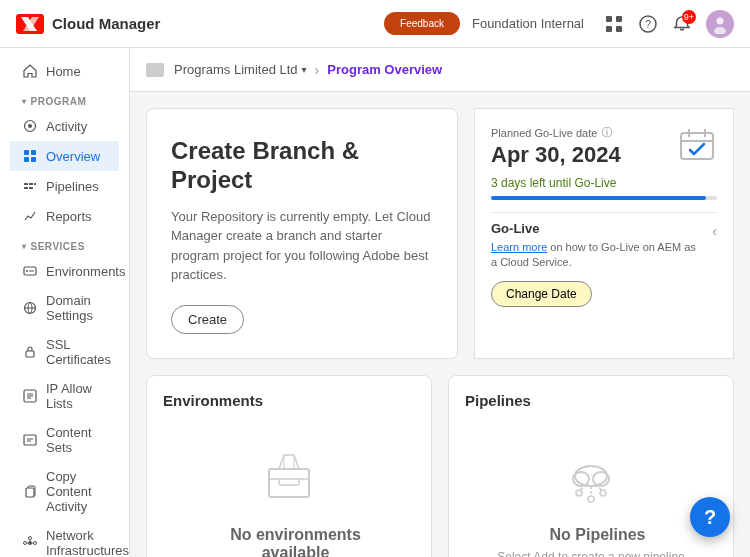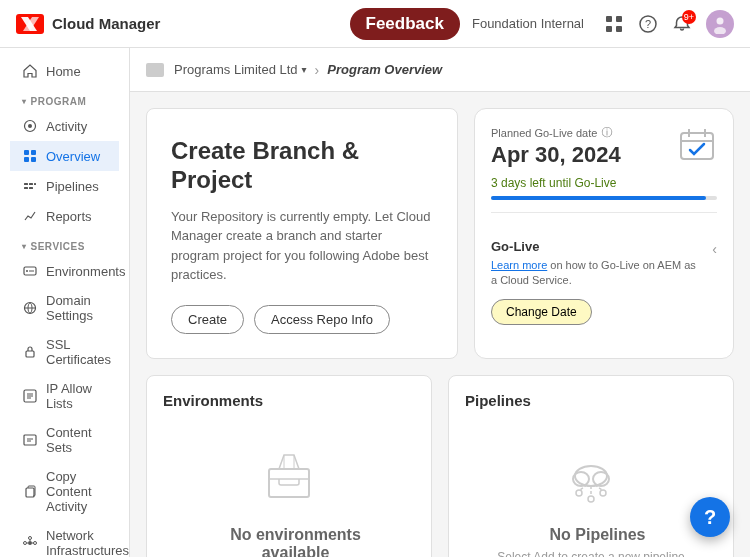--- a/index.html
+++ b/index.html
@@ -5,21 +5,21 @@
     * { box-sizing: border-box; margin: 0; padding: 0; }
     body { font-family: -apple-system, BlinkMacSystemFont, 'Segoe UI', Arial, sans-serif; font-size: 14px; color: #333; background: #f5f5f5; height: 557px; overflow: hidden; display: flex; flex-direction: column; }
 
     
     .header { height: 48px; background: #fff; border-bottom: 1px solid #e0e0e0; display: flex; align-items: center; padding: 8px 16px; gap: 12px; flex-shrink: 0; z-index: 100; }
     .header-logo { display: flex; align-items: center; gap: 8px; }
     .adobe-icon { width: 28px; height: 20px; background: #fa0f00; border-radius: 3px; display: flex; align-items: center; justify-content: center; }
     .adobe-icon svg { width: 18px; height: 14px; }
     .header-title { font-weight: 600; font-size: 15px; color: #333; }
     .header-spacer { flex: 1; }
-    .feedback-btn { background: #7f1d1d; color: #fff; border: none; border-radius: 16px; padding: 6px 16px; font-size: 17px; font-weight: 700; cursor: pointer; }
+    .feedback-btn { background: #c2410c; color: #fff; border: none; border-radius: 16px; padding: 6px 16px; font-size: 10px; font-weight: 400; cursor: pointer; }
     .header-org { font-size: 13px; color: #555; margin-right: 8px; }
     .header-icons { display: flex; align-items: center; gap: 14px; }
     .header-icon { width: 20px; height: 20px; cursor: pointer; color: #555; display: flex; align-items: center; justify-content: center; font-size: 16px; }
     .header-avatar { width: 28px; height: 28px; border-radius: 50%; background: #c5a0d0; display: flex; align-items: center; justify-content: center; font-size: 12px; color: #fff; font-weight: 600; cursor: pointer; }
 
     
     .layout { display: flex; flex: 1; overflow: hidden; }
 
     
     .sidebar { width: 130px; background: #fff; border-right: 1px solid #e0e0e0; overflow-y: auto; padding: 8px 10px; flex-shrink: 0; }
@@ -30,44 +30,44 @@
     .sidebar-section-label .chevron { font-size: 8px; }
 
     
     .main { flex: 1; overflow-y: auto; background: #f5f5f5; }
 
     
     .breadcrumb-bar { height: 44px; background: #fff; border-bottom: 1px solid #e0e0e0; display: flex; align-items: center; padding: 0 16px; gap: 8px; flex-shrink: 0; }
     .breadcrumb-program { display: flex; align-items: center; gap: 4px; font-size: 13px; color: #555; cursor: pointer; }
     .breadcrumb-program .arrow { font-size: 10px; }
     .breadcrumb-separator { color: #999; }
-    .breadcrumb-current { font-size: 13px; color: #404040; font-weight: 600; font-style: italic; }
+    .breadcrumb-current { font-size: 13px; color: #6d28d9; font-weight: 600; }
 
     
     .content { padding: 16px; }
 
     
     .cards-row { display: flex; gap: 16px; margin-bottom: 16px; }
 
     
     .create-card { background: #fff; border-radius: 8px; border: 1px solid #e0e0e0; flex: 1; padding: 28px 24px 24px; }
     .create-card h2 { font-size: 24px; font-weight: 700; color: #333; line-height: 1.2; margin-bottom: 12px; }
     .create-card p { font-size: 13px; color: #666; line-height: 1.5; margin-bottom: 20px; }
     .card-buttons { display: flex; gap: 10px; }
     .btn-outline { border: 1.5px solid #888; background: #fff; border-radius: 16px; padding: 6px 16px; font-size: 13px; cursor: pointer; color: #333; font-weight: 500; }
 
     
-    .golive-card { background: #fff; border-radius: 12px; border: 1px solid #e0e0e0; width: 260px; flex-shrink: 0; padding: 16px; position: relative; }
+    .golive-card { background: #fff; border-radius: 0; border: 1px solid #e0e0e0; width: 260px; flex-shrink: 0; padding: 16px; position: relative; }
     .golive-card .card-icon { position: absolute; top: 16px; right: 16px; color: #666; }
     .golive-label { font-size: 11px; color: #666; margin-bottom: 2px; display: flex; align-items: center; gap: 4px; }
     .golive-date { font-size: 22px; font-weight: 700; color: #333; margin-bottom: 8px; }
     .golive-countdown { font-size: 12px; color: #4d7c0f; margin-bottom: 6px; }
     .progress-bar { height: 4px; background: #e0e0e0; border-radius: 2px; margin-bottom: 12px; }
     .progress-fill { height: 100%; background: #1473e6; border-radius: 2px; }
-    .golive-section { border-top: 1px solid #e8e8e8; padding-top: 26px; display: flex; align-items: flex-start; justify-content: space-between; }
+    .golive-section { border-top: 1px solid #e8e8e8; padding-top: 8px; display: flex; align-items: flex-start; justify-content: space-between; }
     .golive-section-left { flex: 1; }
     .golive-section-title { font-size: 13px; font-weight: 600; color: #333; margin-bottom: 4px; }
     .golive-section-desc { font-size: 11px; color: #666; line-height: 1.4; }
     .golive-section-desc a { color: #1473e6; }
     .golive-section-chevron { color: #999; font-size: 14px; margin-left: 8px; margin-top: 2px; }
     .change-date-btn { border: 1.5px solid #888; background: #fef9c3; border-radius: 16px; padding: 5px 14px; font-size: 12px; cursor: pointer; margin-top: 10px; }
 
     
     .bottom-cards { display: flex; gap: 16px; }
     .bottom-card { background: #fff; border-radius: 8px; border: 1px solid #e0e0e0; flex: 1; padding: 16px; min-height: 180px; }
@@ -285,21 +285,20 @@
 
     <div class="content">
 
       <div class="cards-row">
 
         <div class="create-card">
           <h2>Create Branch &amp; Project</h2>
           <p>Your Repository is currently empty. Let Cloud Manager create a branch and starter program project for you following Adobe best practices.</p>
           <div class="card-buttons">
             <button class="btn-outline">Create</button>
-            <button class="btn-outline">Access Repo Info</button>
           </div>
         </div>
 
         <div class="golive-card">
           <div class="card-icon">
             <svg width="40" height="40" viewBox="0 0 40 40" fill="none">
               <rect x="4" y="8" width="32" height="26" rx="3" stroke="#bbb" stroke-width="2" fill="none"></rect>
               <line x1="4" y1="16" x2="36" y2="16" stroke="#bbb" stroke-width="2"></line>
               <line x1="12" y1="4" x2="12" y2="12" stroke="#bbb" stroke-width="2"></line>
               <line x1="28" y1="4" x2="28" y2="12" stroke="#bbb" stroke-width="2"></line>

